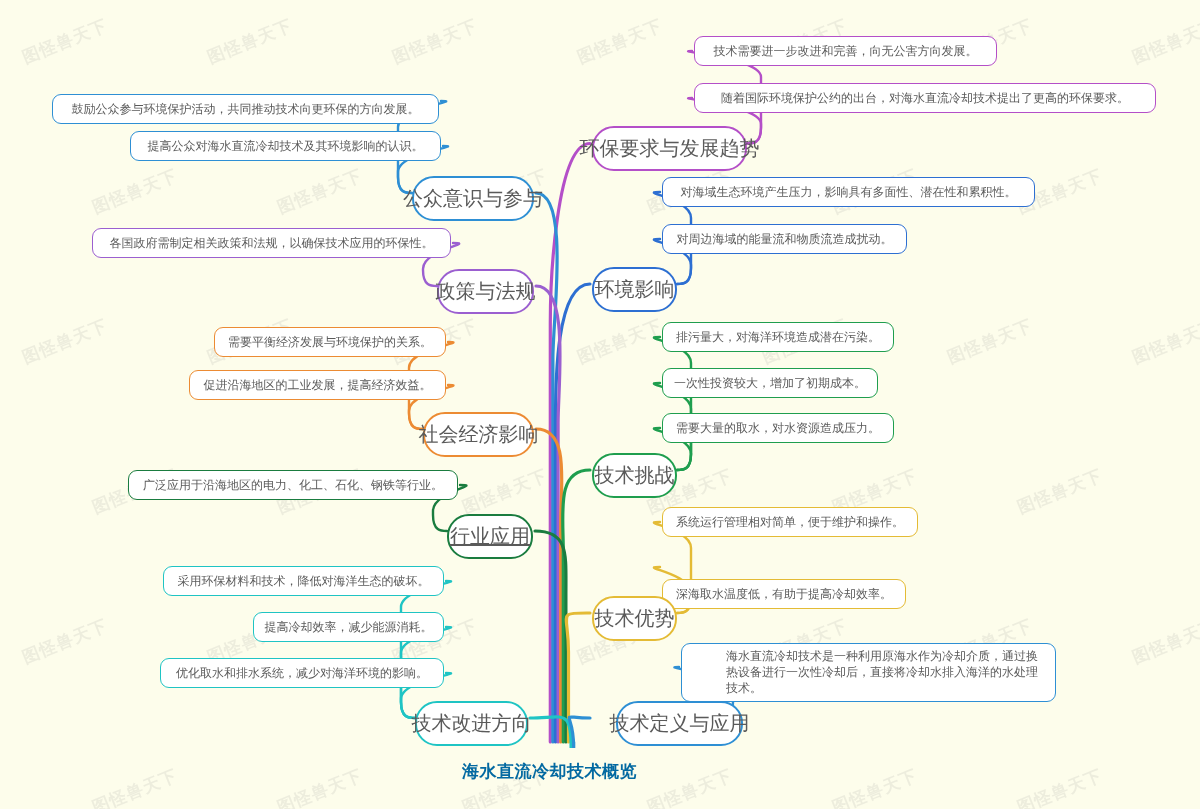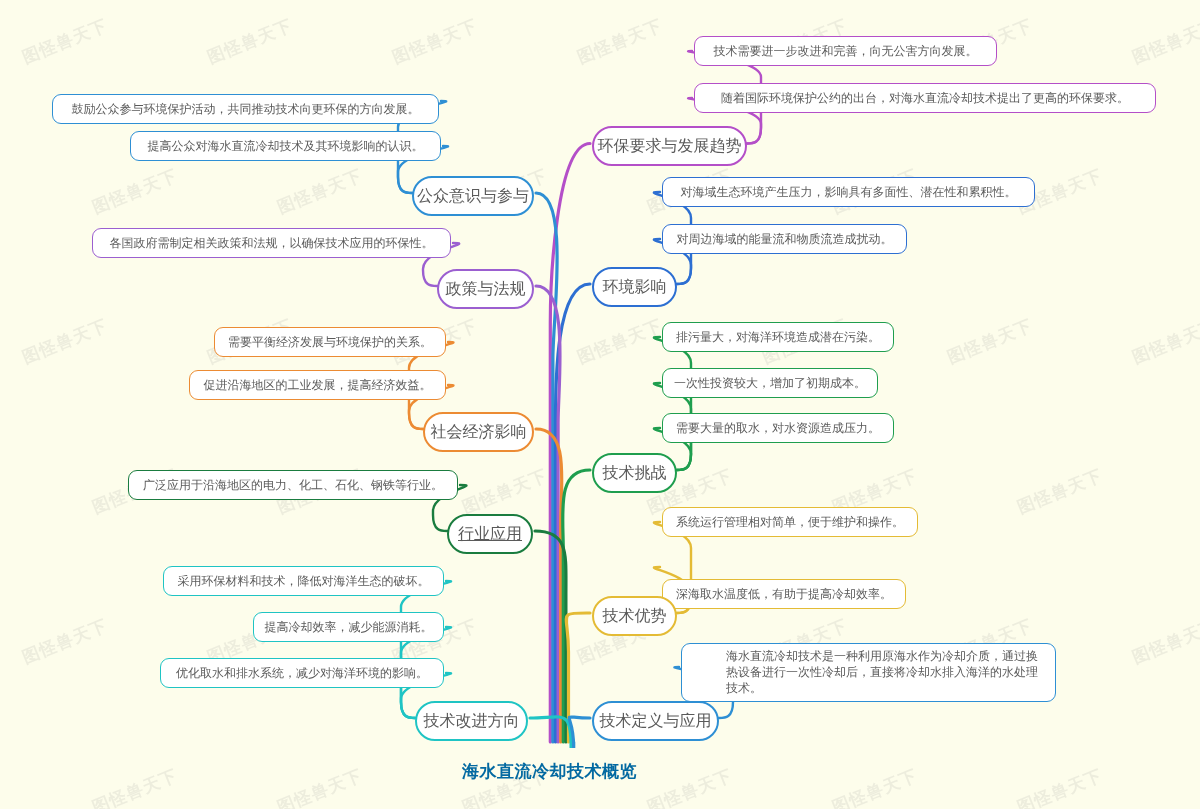--- a/index.html
+++ b/index.html
@@ -34,21 +34,21 @@
     align-items:center;
     justify-content:center;
     padding:5px 13px;
     white-space:nowrap;
     color:#5a5a5a;
     font-size:15px;
     line-height:1.35;
     font-family:"DejaVu Sans","Liberation Sans",sans-serif;
   }
   .node.branch{
-    font-size:16px;
+    font-size:20px;
     border-width:2.5px;
     border-radius:22px;
     padding:7px 15px;
   }
   .node.leaf{
     font-size:12px;
     border-radius:9px;
     border-width:1.6px;
     padding:5px 11px;
   }
@@ -244,18 +244,18 @@
       <div class="node leaf" style="left: 128px; top: 470px; width: 330px; min-height: 30px; border-color: rgb(26, 124, 63);">广泛应用于沿海地区的电力、化工、石化、钢铁等行业。</div>
       <div class="node branch" style="left: 447px; top: 514px; width: 86px; min-height: 34px; border-color: rgb(26, 124, 63); text-decoration: underline;">行业应用</div>
       <div class="node leaf" style="left: 662px; top: 507px; width: 256px; min-height: 30px; border-color: rgb(228, 187, 53);">系统运行管理相对简单，便于维护和操作。</div>
       <div class="node leaf" style="left: 662px; top: 552px; width: 244px; min-height: 30px; border-color: rgb(228, 187, 53); margin-top: 27px;">深海取水温度低，有助于提高冷却效率。</div>
       <div class="node branch" style="left: 592px; top: 596px; width: 85px; min-height: 34px; border-color: rgb(228, 187, 53);">技术优势</div>
       <div class="node leaf" style="left: 163px; top: 566px; width: 281px; min-height: 30px; border-color: rgb(31, 196, 196);">采用环保材料和技术，降低对海洋生态的破坏。</div>
       <div class="node leaf" style="left: 253px; top: 612px; width: 191px; min-height: 30px; border-color: rgb(31, 196, 196);">提高冷却效率，减少能源消耗。</div>
       <div class="node leaf" style="left: 160px; top: 658px; width: 284px; min-height: 30px; border-color: rgb(31, 196, 196);">优化取水和排水系统，减少对海洋环境的影响。</div>
       <div class="node branch" style="left: 415px; top: 701px; width: 113px; min-height: 34px; border-color: rgb(31, 196, 196);">技术改进方向</div>
       <div class="node leaf wrap" style="left: 681px; top: 643px; width: 375px; min-height: 48px; border-color: rgb(46, 143, 212); padding-left: 44px;">海水直流冷却技术是一种利用原海水作为冷却介质，通过换热设备进行一次性冷却后，直接将冷却水排入海洋的水处理技术。</div>
-      <div class="node branch" style="left: 592px; top: 701px; width: 127px; min-height: 34px; border-color: rgb(46, 143, 212);">技术定义与应用</div>
+      <div class="node branch" style="left: 616px; top: 701px; width: 127px; min-height: 34px; border-color: rgb(46, 143, 212);">技术定义与应用</div>
     </div>
 
   <div class="root" style="left: 462px; top: 760px; color: #0369a1;">海水直流冷却技术概览</div>
 
 </div>
 
 </body></html>

